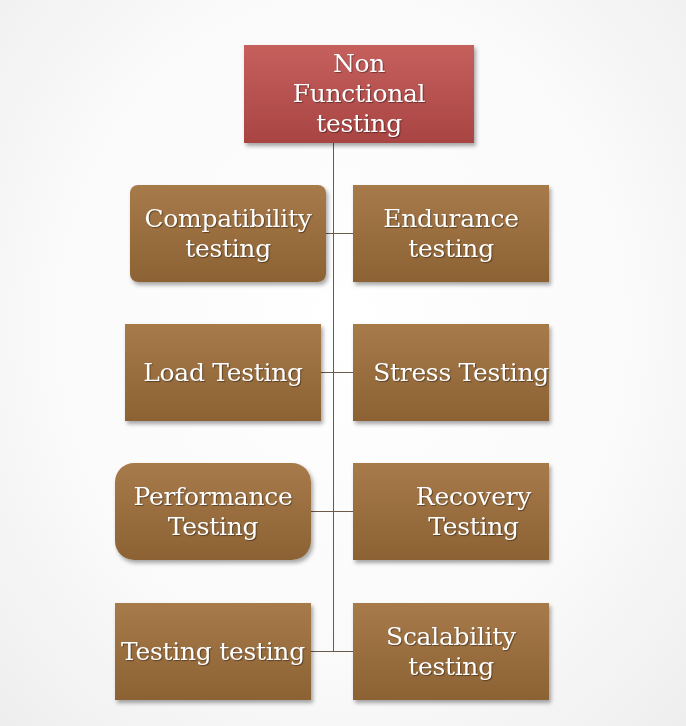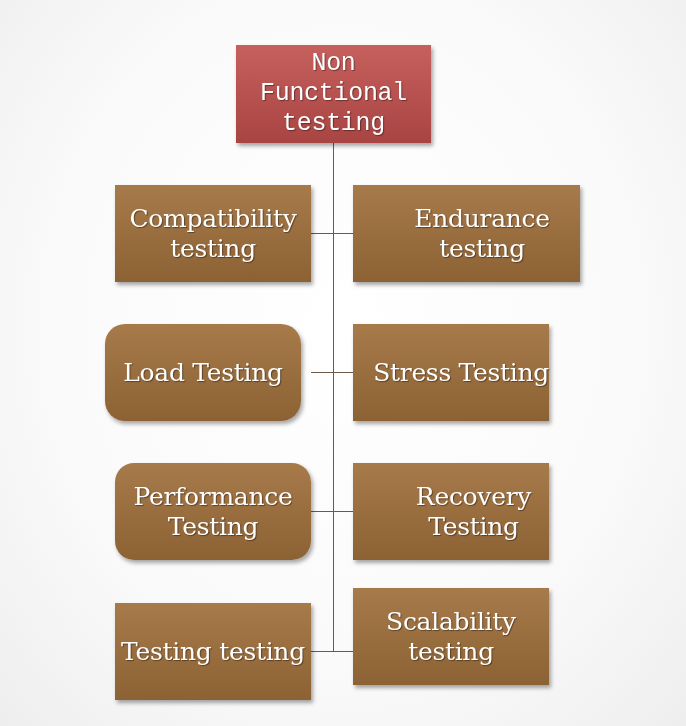--- a/index.html
+++ b/index.html
@@ -2,53 +2,53 @@
 <html><head>
 <meta charset="utf-8">
 <style>
   html,body{margin:0;padding:0;}
   body{width:686px;height:726px;position:relative;overflow:hidden;
     background:radial-gradient(ellipse at 50% 45%, #ffffff 0%, #fafafa 60%, #eeeeee 100%);
     font-family:"DejaVu Serif","Liberation Serif",serif;}
   .box{position:absolute;display:flex;align-items:center;justify-content:center;text-align:center;
     color:#fff;font-size:25px;line-height:30px;box-shadow:2px 3px 4px rgba(0,0,0,0.35);
     text-shadow:1px 1px 1px rgba(0,0,0,0.4);letter-spacing:-0.3px;}
-  .root{background:linear-gradient(#c5605d,#a84442);left:236px;top:45px;width:195px;height:98px;font-family:Liberation Mono, monospace;}
+  .root{background:linear-gradient(#c5605d,#a84442);left:244px;top:45px;width:230px;height:98px;}
   .child{background:linear-gradient(#a77a4a,#8c6234);width:196px;height:97px;}
   .line{position:absolute;background:#6b5a4a;}
 </style>
 </head>
 <body>
 
 <div class="line" style="left:333px;top:143px;width:1px;height:509px;"></div>
 <div class="line" style="left:311px;top:233px;width:42px;height:1px;"></div>
 <div class="line" style="left:311px;top:372px;width:42px;height:1px;"></div>
 <div class="line" style="left:311px;top:511px;width:42px;height:1px;"></div>
 <div class="line" style="left:311px;top:651px;width:42px;height:1px;"></div>
 
 <div class="box root">
     <span style="width:170px;">Non Functional testing</span>
   </div>
 
-<div class="box child" style="left:115px;top:185px;">
+<div class="box child" style="left:130px;top:185px;border-radius:8px;">
     <span style="width:180px;">Compatibility testing</span>
   </div>
-<div class="box child" style="left:353px;top:185px;padding-left:31px;">
+<div class="box child" style="left:353px;top:185px;">
     <span style="width:150px;">Endurance testing</span>
   </div>
-<div class="box child" style="left:105px;top:324px;border-radius:20px;">
+<div class="box child" style="left:125px;top:324px;">
     <span>Load Testing</span>
   </div>
 <div class="box child" style="left:353px;top:324px;justify-content:flex-end;">
     <span>Stress Testing</span>
   </div>
 <div class="box child" style="left:115px;top:463px;border-radius:19px;">
     <span style="width:170px;">Performance Testing</span>
   </div>
 <div class="box child" style="left:353px;top:463px;">
     <span style="width:130px;margin-left:45px;">Recovery Testing</span>
   </div>
 <div class="box child" style="left:115px;top:603px;">
     <span>Testing testing</span>
   </div>
-<div class="box child" style="left:353px;top:588px;">
+<div class="box child" style="left:353px;top:603px;">
     <span style="width:140px;">Scalability testing</span>
   </div>
 
 </body></html>

